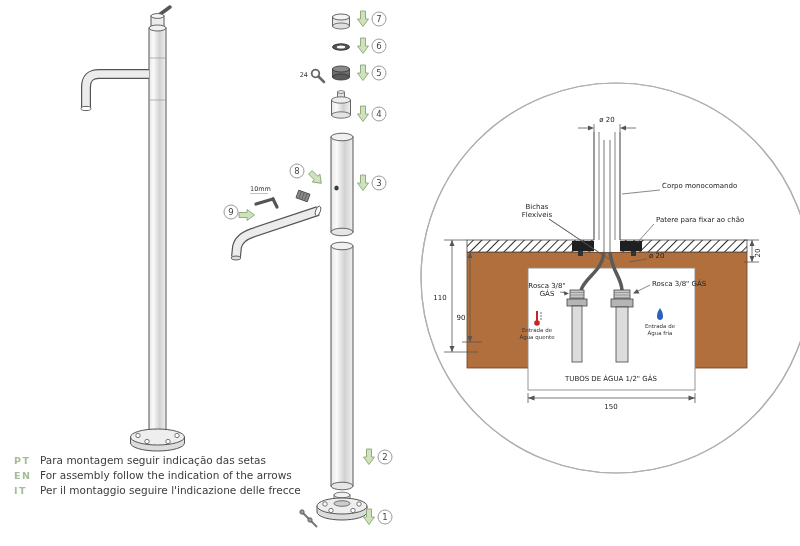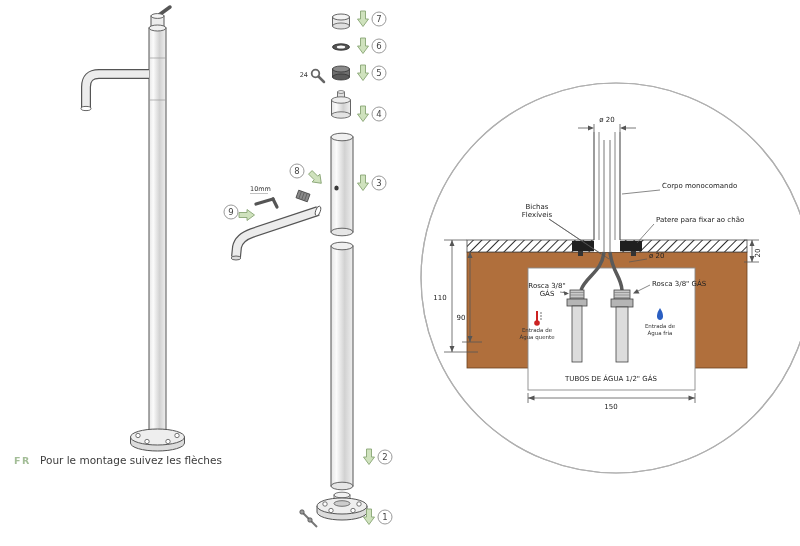--- a/index.html
+++ b/index.html
@@ -351,17 +351,23 @@
         <text class="dimTxt" x="461" y="320">90</text>
       </g>
     </g>
 
     <circle cx="616" cy="278" r="195" fill="none" stroke="#b0b0b0" stroke-width="1.2"></circle>
   </g>
 </svg>
 
 <div id="footer">
   <div class="note">
-    <span class="lang">FR</span><span>Pour le montage suivez les flèches</span>
+    <span class="lang">PT</span><span>Para montagem seguir indicação das setas</span>
+  </div>
+  <div class="note">
+    <span class="lang">EN</span><span>For assembly follow the indication of the arrows</span>
+  </div>
+  <div class="note">
+    <span class="lang">IT</span><span>Per il montaggio seguire l'indicazione delle frecce</span>
   </div>
 </div>
 
 </div>
 
 </body></html>

